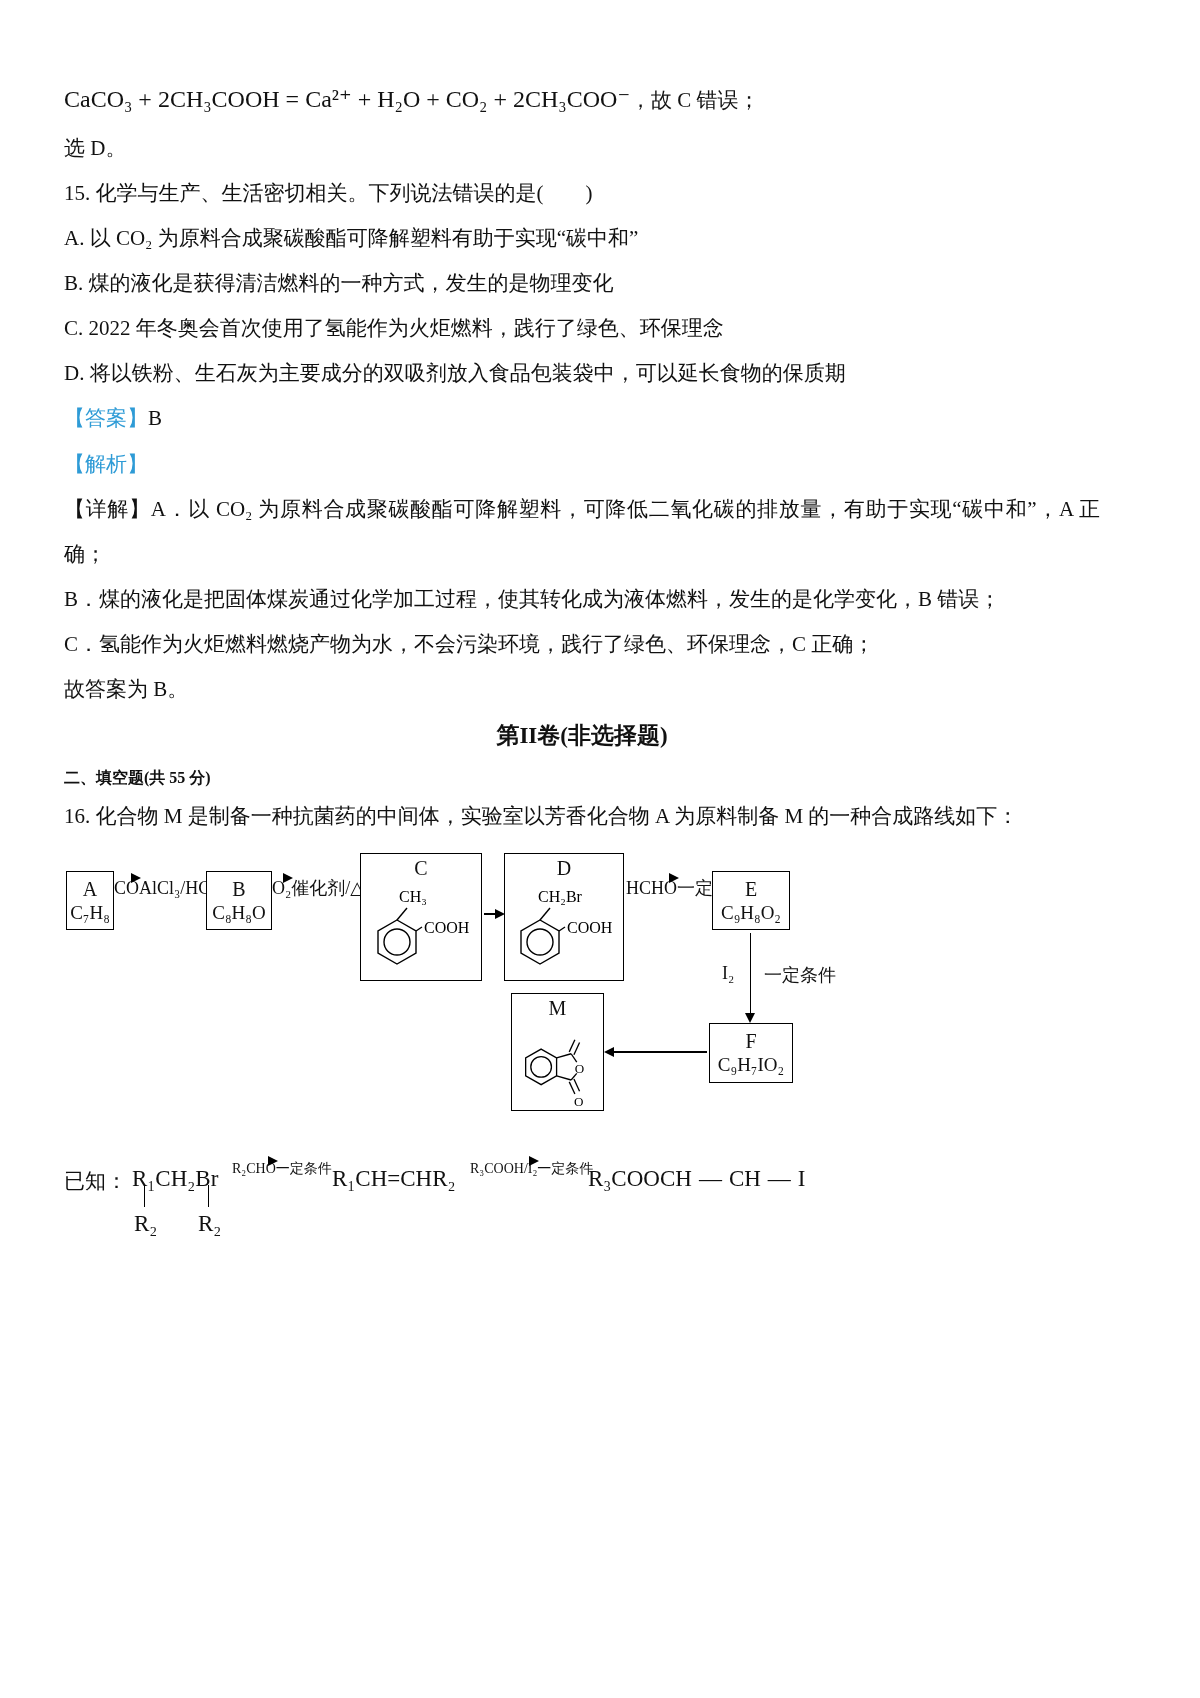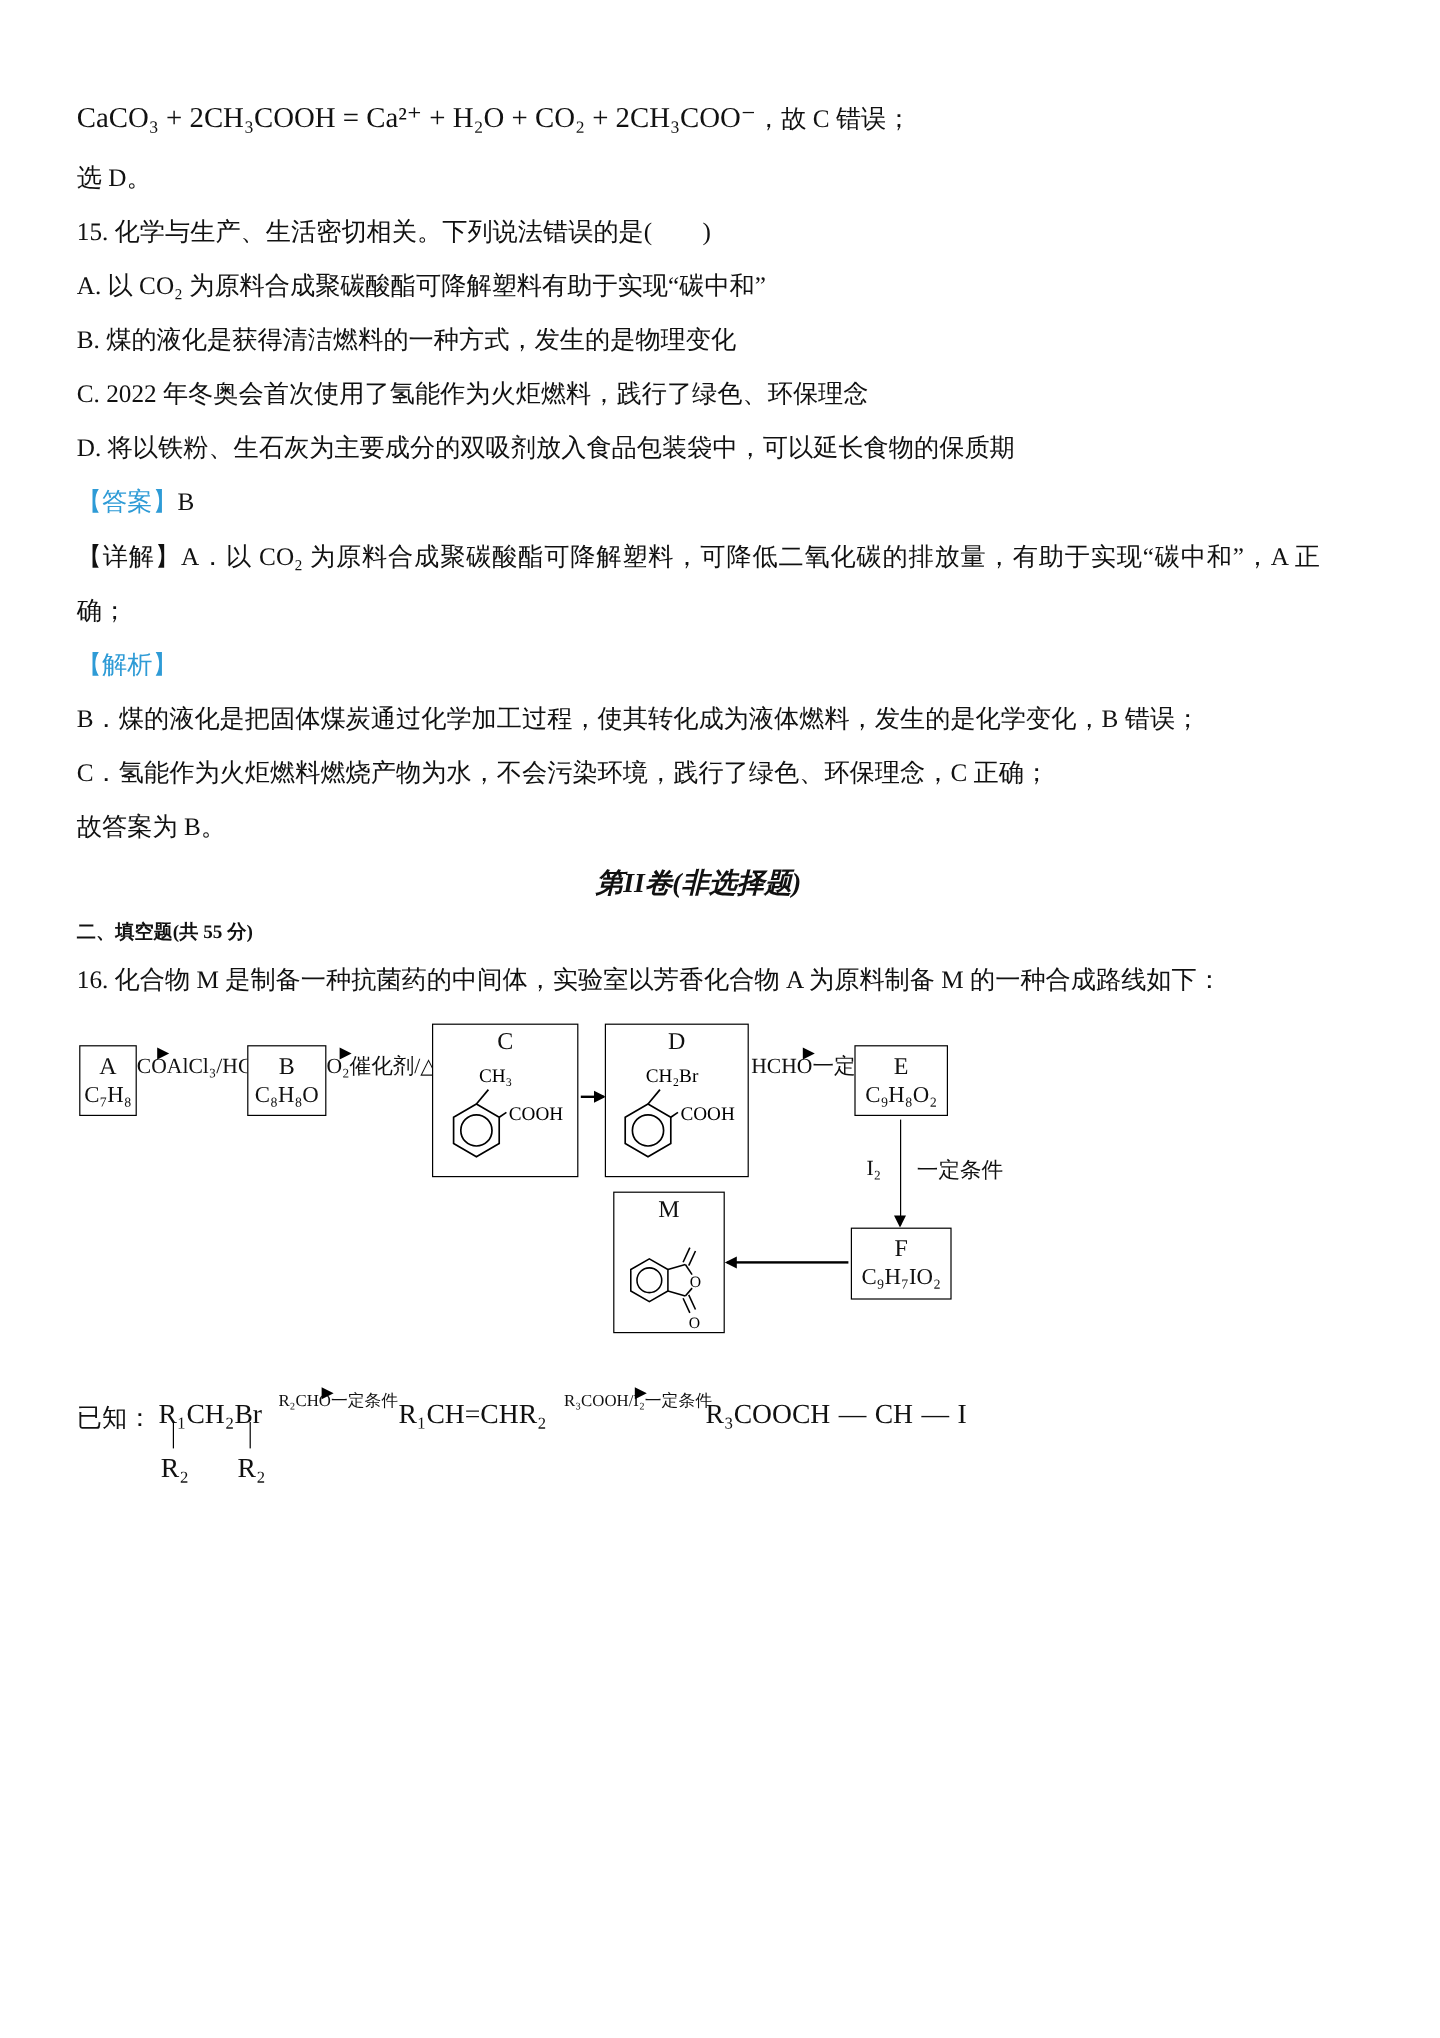--- a/index.html
+++ b/index.html
@@ -10,21 +10,21 @@
     font-family:"Liberation Serif","DejaVu Serif",serif;
     font-size:21px;
   }
   .page { padding:74px 100px 40px 64px; position:relative; }
 
   p.line { line-height:2.15; margin:0; }
   p.just { text-align:justify; }
   .formula { font-family:"Liberation Serif","DejaVu Serif",serif; font-size:23px; }
   .eq-big .formula { font-size:24px; }
   .teal { color:var(--label,#2e9bd6); }
-  .center { text-align:center;font-style:italic; }
+  .center { text-align:center; }
   h2.sec { font-size:23px; font-weight:bold; line-height:2.1; }
   h3.sub { font-size:16px; font-weight:bold; line-height:2.1; }
 
   
   .scheme { position:relative; height:268px; margin-top:14px; }
   .sbox {
     position:absolute; border:1.6px solid #000; background:#fff;
     display:flex; flex-direction:column; align-items:center; justify-content:center;
   }
   .sbox.big { justify-content:flex-start; padding-top:2px; }
@@ -81,23 +81,23 @@
   <p class="line">选 D。</p>
 
   <p class="line">15. 化学与生产、生活密切相关。下列说法错误的是(　　)</p>
   <p class="line">A. 以 CO₂ 为原料合成聚碳酸酯可降解塑料有助于实现“碳中和”</p>
   <p class="line">B. 煤的液化是获得清洁燃料的一种方式，发生的是物理变化</p>
   <p class="line">C. 2022 年冬奥会首次使用了氢能作为火炬燃料，践行了绿色、环保理念</p>
   <p class="line">D. 将以铁粉、生石灰为主要成分的双吸剂放入食品包装袋中，可以延长食物的保质期</p>
 
   <p class="line"><span class="teal">【答案】</span><span>B</span></p>
 
+  <p class="line"><span class="teal">【解析】</span></p>
+
   <p class="line just"><span>【详解】</span><span>A．以 CO₂ 为原料合成聚碳酸酯可降解塑料，可降低二氧化碳的排放量，有助于实现“碳中和”，A 正确；</span></p>
-
-  <p class="line"><span class="teal">【解析】</span></p>
   <p class="line just">B．煤的液化是把固体煤炭通过化学加工过程，使其转化成为液体燃料，发生的是化学变化，B 错误；</p>
   <p class="line just">C．氢能作为火炬燃料燃烧产物为水，不会污染环境，践行了绿色、环保理念，C 正确；</p>
   <p class="line">故答案为 B。</p>
 
   <h2 class="sec center">第II卷(非选择题)</h2>
   <h3 class="sub">二、填空题(共 55 分)</h3>
 
   <p class="line just">16. 化合物 M 是制备一种抗菌药的中间体，实验室以芳香化合物 A 为原料制备 M 的一种合成路线如下：</p>
 
   <div class="scheme">

